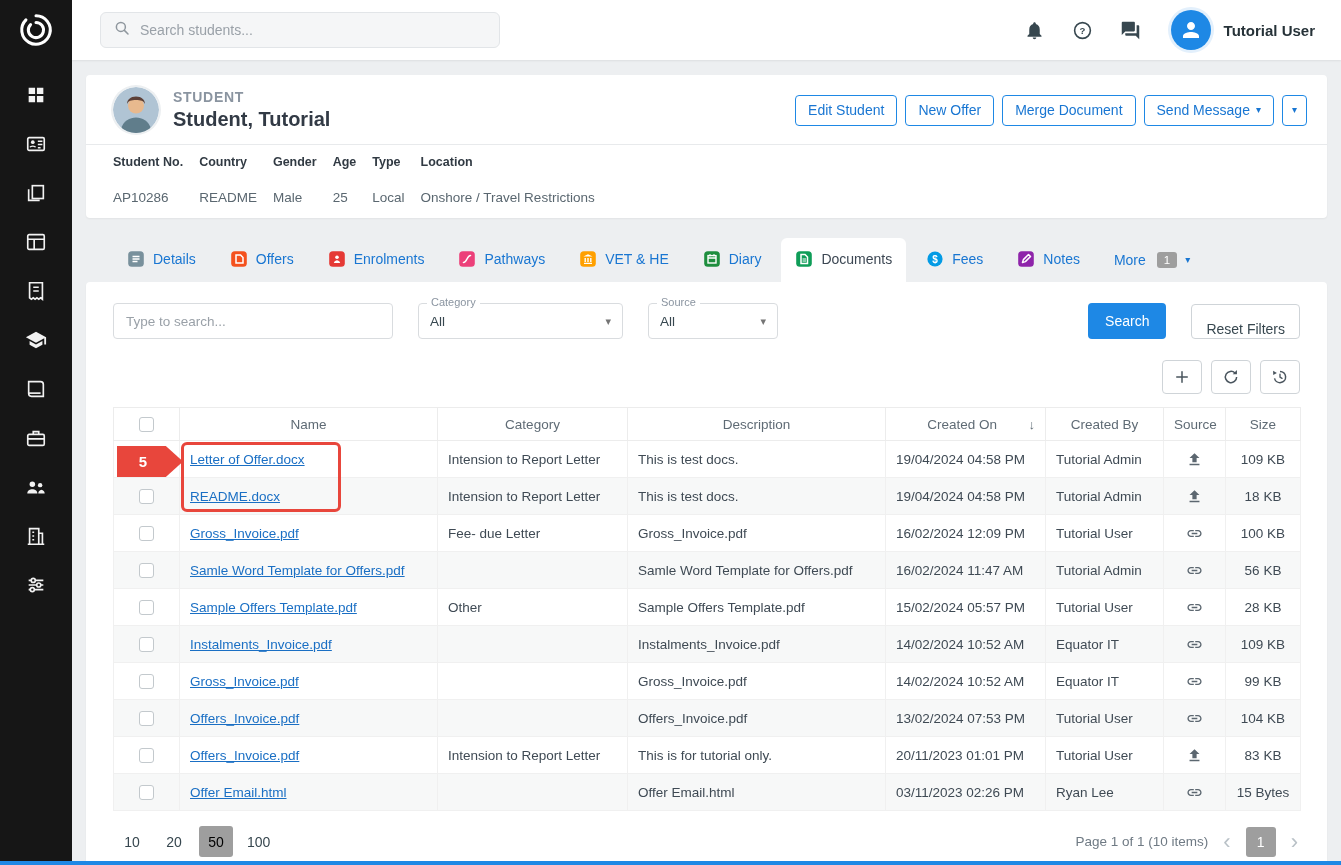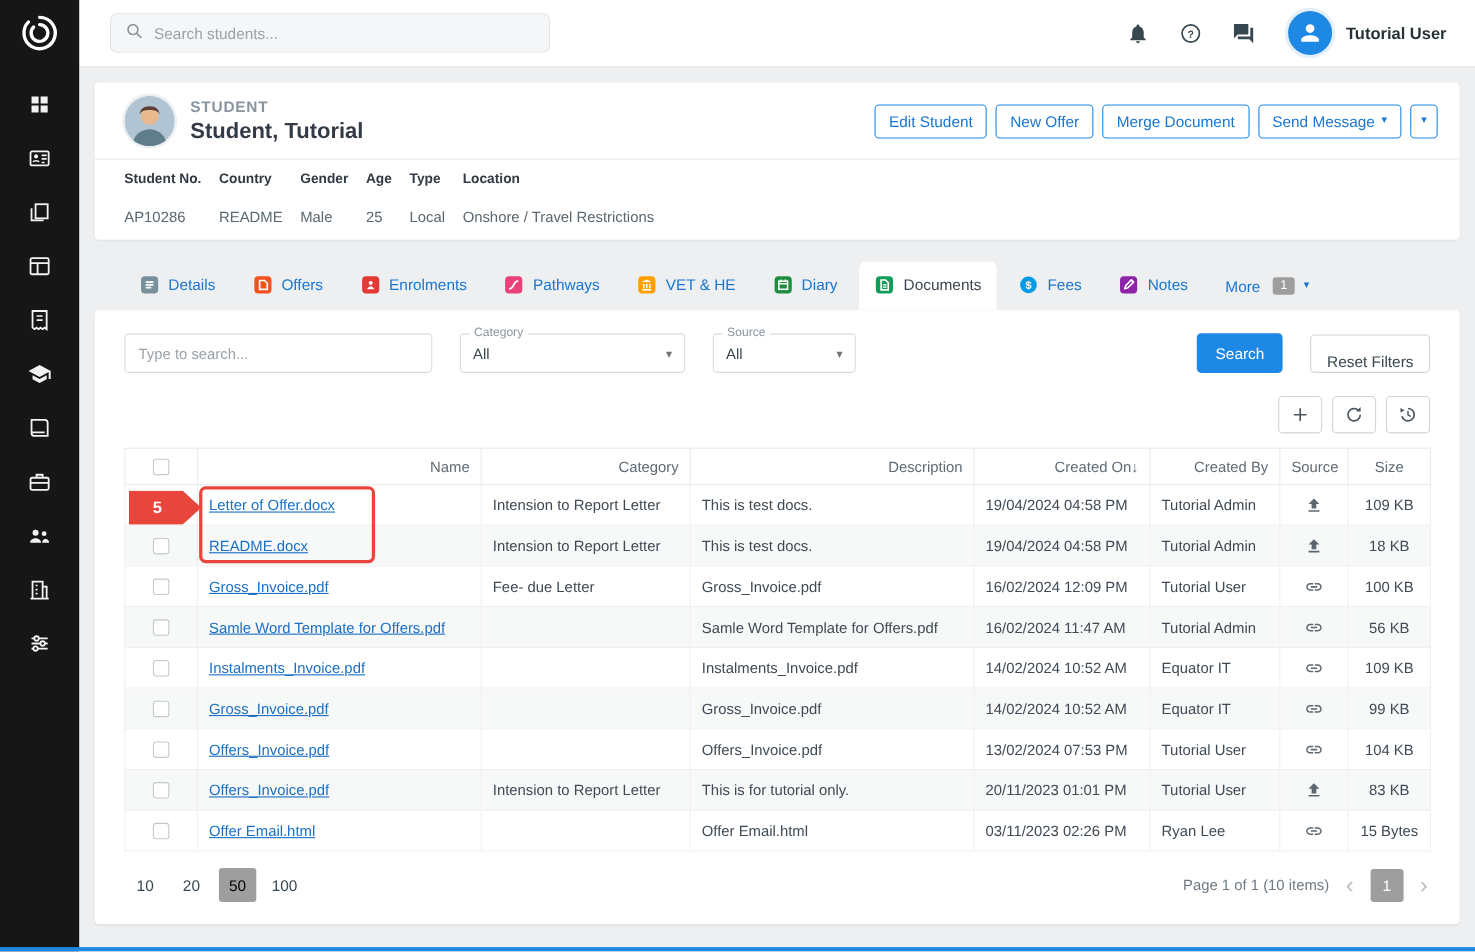--- a/index.html
+++ b/index.html
@@ -59,21 +59,21 @@
 .sel-src{width:130px}
 .f-spacer{flex:1}
 .btn-primary{background:#1e88e5;color:#fff;border:none;border-radius:4px;height:36px;padding:0 17px;font-size:14px;cursor:pointer}
 .btn-plain{background:#fff;color:#37474f;border:1px solid #cfd4d8;border-radius:4px;height:35px;padding:16px 14px;font-size:14px;cursor:pointer;white-space:nowrap}
 .toolbar{display:flex;justify-content:flex-end;gap:9px;margin-top:21px}
 .tool-btn{width:40px;height:34px;border:1px solid #cfd4d8;border-radius:4px;background:#fff;display:flex;align-items:center;justify-content:center;color:#4a555e;cursor:pointer}
 .tool-btn svg{width:18px;height:18px}
 
 .table-wrap{position:relative;margin-top:13px}
 table{width:100%;border-collapse:collapse;table-layout:fixed;font-size:13.5px}
-th{font-weight:normal;color:#5f6b75;text-align:right;height:33px;padding:0 10px;border:1px solid #ececec;background:#fff}
+th{font-weight:normal;color:#5f6b75;text-align:center;height:33px;padding:0 10px;border:1px solid #ececec;background:#fff}
 td{height:37px;padding:0 10px;border:1px solid #f0f0f0;color:#3f4a54;overflow:hidden;white-space:nowrap}
 tbody tr:nth-child(even){background:#f7f8f8}
 td.name a{color:#1a6fc4;text-decoration:underline;cursor:pointer}
 th.center,td.center{text-align:center}
 .cb{display:inline-block;width:15px;height:15px;border:1.5px solid #c3c9cd;border-radius:3px;background:#fff;vertical-align:middle;cursor:pointer}
 .srcicon{width:17px;height:17px;color:#5c6770;display:inline-block;vertical-align:middle}
 .srcicon svg{width:17px;height:17px;display:block}
 .sort{float:right;color:#5f6b75;font-size:13px}
 
 .anno-box{position:absolute;border:3px solid #e8463c;border-radius:6px;pointer-events:none;z-index:3;left:68px;top:35px;width:160px;height:70px}
@@ -459,20 +459,32 @@
               <td>Samle Word Template for Offers.pdf</td>
               <td>16/02/2024 11:47 AM</td>
               <td>Tutorial Admin</td>
               <td class="center"><span class="srcicon"><svg viewBox="0 0 24 24">
                     <path fill="currentColor" d="M3.9 12c0-1.71 1.39-3.1 3.1-3.1h4V7H7c-2.76 0-5 2.24-5 5s2.24 5 5 5h4v-1.9H7c-1.71 0-3.1-1.39-3.1-3.1zM8 13h8v-2H8v2zm9-6h-4v1.9h4c1.71 0 3.1 1.39 3.1 3.1s-1.39 3.1-3.1 3.1h-4V17h4c2.76 0 5-2.24 5-5s-2.24-5-5-5z"></path>
                   </svg></span></td>
               <td class="center">56 KB</td>
             </tr>
             <tr>
               <td class="center"><span class="cb"></span></td>
+              <td class="name"><a>Sample Offers Template.pdf</a></td>
+              <td>Other</td>
+              <td>Sample Offers Template.pdf</td>
+              <td>15/02/2024 05:57 PM</td>
+              <td>Tutorial User</td>
+              <td class="center"><span class="srcicon"><svg viewBox="0 0 24 24">
+                    <path fill="currentColor" d="M3.9 12c0-1.71 1.39-3.1 3.1-3.1h4V7H7c-2.76 0-5 2.24-5 5s2.24 5 5 5h4v-1.9H7c-1.71 0-3.1-1.39-3.1-3.1zM8 13h8v-2H8v2zm9-6h-4v1.9h4c1.71 0 3.1 1.39 3.1 3.1s-1.39 3.1-3.1 3.1h-4V17h4c2.76 0 5-2.24 5-5s-2.24-5-5-5z"></path>
+                  </svg></span></td>
+              <td class="center">28 KB</td>
+            </tr>
+            <tr>
+              <td class="center"><span class="cb"></span></td>
               <td class="name"><a>Instalments_Invoice.pdf</a></td>
               <td></td>
               <td>Instalments_Invoice.pdf</td>
               <td>14/02/2024 10:52 AM</td>
               <td>Equator IT</td>
               <td class="center"><span class="srcicon"><svg viewBox="0 0 24 24">
                     <path fill="currentColor" d="M3.9 12c0-1.71 1.39-3.1 3.1-3.1h4V7H7c-2.76 0-5 2.24-5 5s2.24 5 5 5h4v-1.9H7c-1.71 0-3.1-1.39-3.1-3.1zM8 13h8v-2H8v2zm9-6h-4v1.9h4c1.71 0 3.1 1.39 3.1 3.1s-1.39 3.1-3.1 3.1h-4V17h4c2.76 0 5-2.24 5-5s-2.24-5-5-5z"></path>
                   </svg></span></td>
               <td class="center">109 KB</td>
             </tr>

